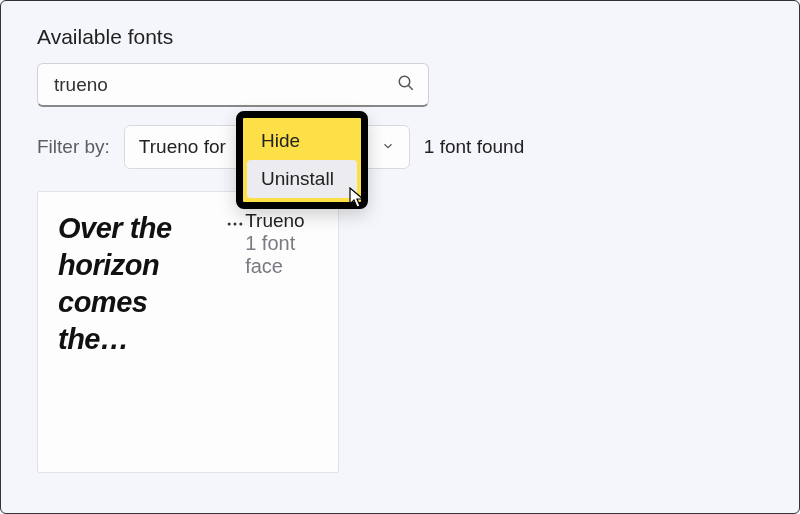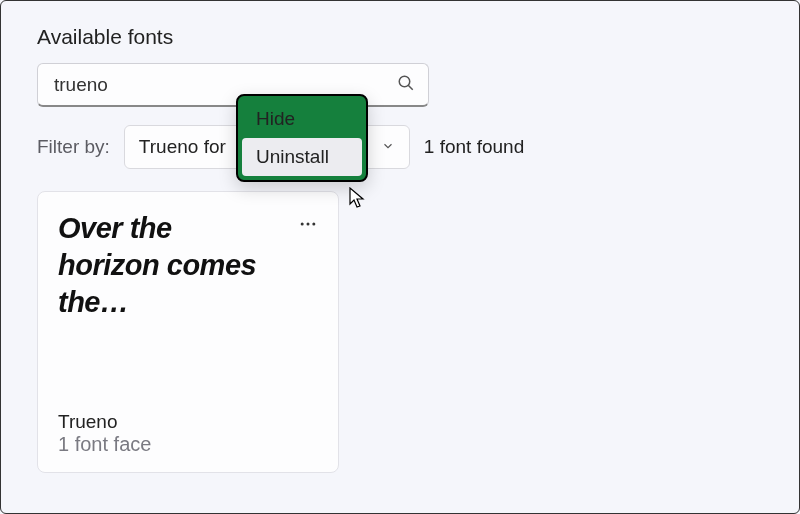--- a/index.html
+++ b/index.html
@@ -69,24 +69,24 @@
       cursor: pointer;
     }
     .chevron { color: #555; }
     .found-label {
       font-size: 19px;
       color: #222;
     }
     .context-menu {
       position: absolute;
       left: 235px;
-      top: 93px;
+      top: 110px;
       width: 132px;
-      background: #15803d;
-      border: 2px solid #000000;
+      background: #fde047;
+      border: 7px solid #000000;
       border-radius: 8px;
       box-shadow: 0 6px 18px rgba(0,0,0,0.18);
       padding: 4px;
       z-index: 10;
     }
     .menu-item {
       padding: 8px 14px;
       font-size: 19px;
       color: #222;
       border-radius: 4px;
@@ -98,25 +98,24 @@
       left: 348px;
       top: 186px;
       z-index: 11;
       pointer-events: none;
     }
     .font-card {
       width: 302px;
       height: 282px;
       background: #fdfdfe;
       border: 1px solid #e2e2e8;
-      border-radius: 8px;
+      border-radius: 2px;
       padding: 18px 20px 16px;
       display: flex;
-      flex-direction: column;
-      justify-content: space-between;
+      flex-direction: row;
       position: relative;
     }
     .sample-row { display:flex; justify-content:space-between; align-items:flex-start; }
     .sample {
       font-size: 29px;
       font-weight: 900;
       font-style: italic;
       font-family: "Arial Black", "Segoe UI", sans-serif;
       line-height: 1.28;
       color: #111;

